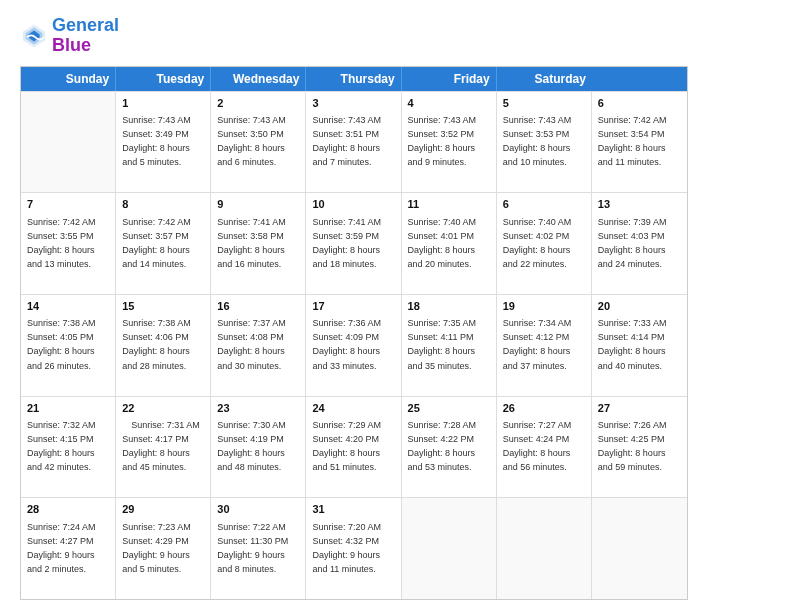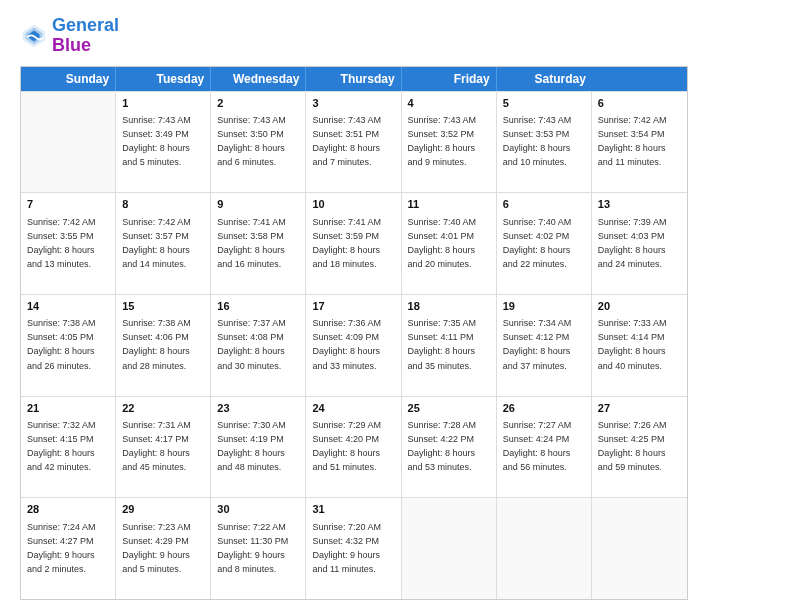--- a/index.html
+++ b/index.html
@@ -227,21 +227,21 @@
           <div class="cal-cell"><span class="day-number">20</span><span class="cell-text" style="white-space: pre-line;">Sunrise: 7:33 AM
 Sunset: 4:14 PM
 Daylight: 8 hours
 and 40 minutes.</span></div>
         </div>
         <div class="cal-row">
           <div class="cal-cell"><span class="day-number">21</span><span class="cell-text" style="white-space: pre-line;">Sunrise: 7:32 AM
 Sunset: 4:15 PM
 Daylight: 8 hours
 and 42 minutes.</span></div>
-          <div class="cal-cell"><span class="day-number">22</span><span class="cell-text" style="white-space: pre-line;">Sunrise: 7:31 AM
+          <div class="cal-cell"><span class="day-number">22</span><span class="cell-text" style="white-space: pre-line; margin-left: 9px;">Sunrise: 7:31 AM
 Sunset: 4:17 PM
 Daylight: 8 hours
 and 45 minutes.</span></div>
           <div class="cal-cell"><span class="day-number">23</span><span class="cell-text" style="white-space: pre-line; margin-top: 44px;">Sunrise: 7:30 AM
 Sunset: 4:19 PM
 Daylight: 8 hours
 and 48 minutes.</span></div>
           <div class="cal-cell"><span class="day-number">24</span><span class="cell-text" style="white-space: pre-line;">Sunrise: 7:29 AM
 Sunset: 4:20 PM
 Daylight: 8 hours

